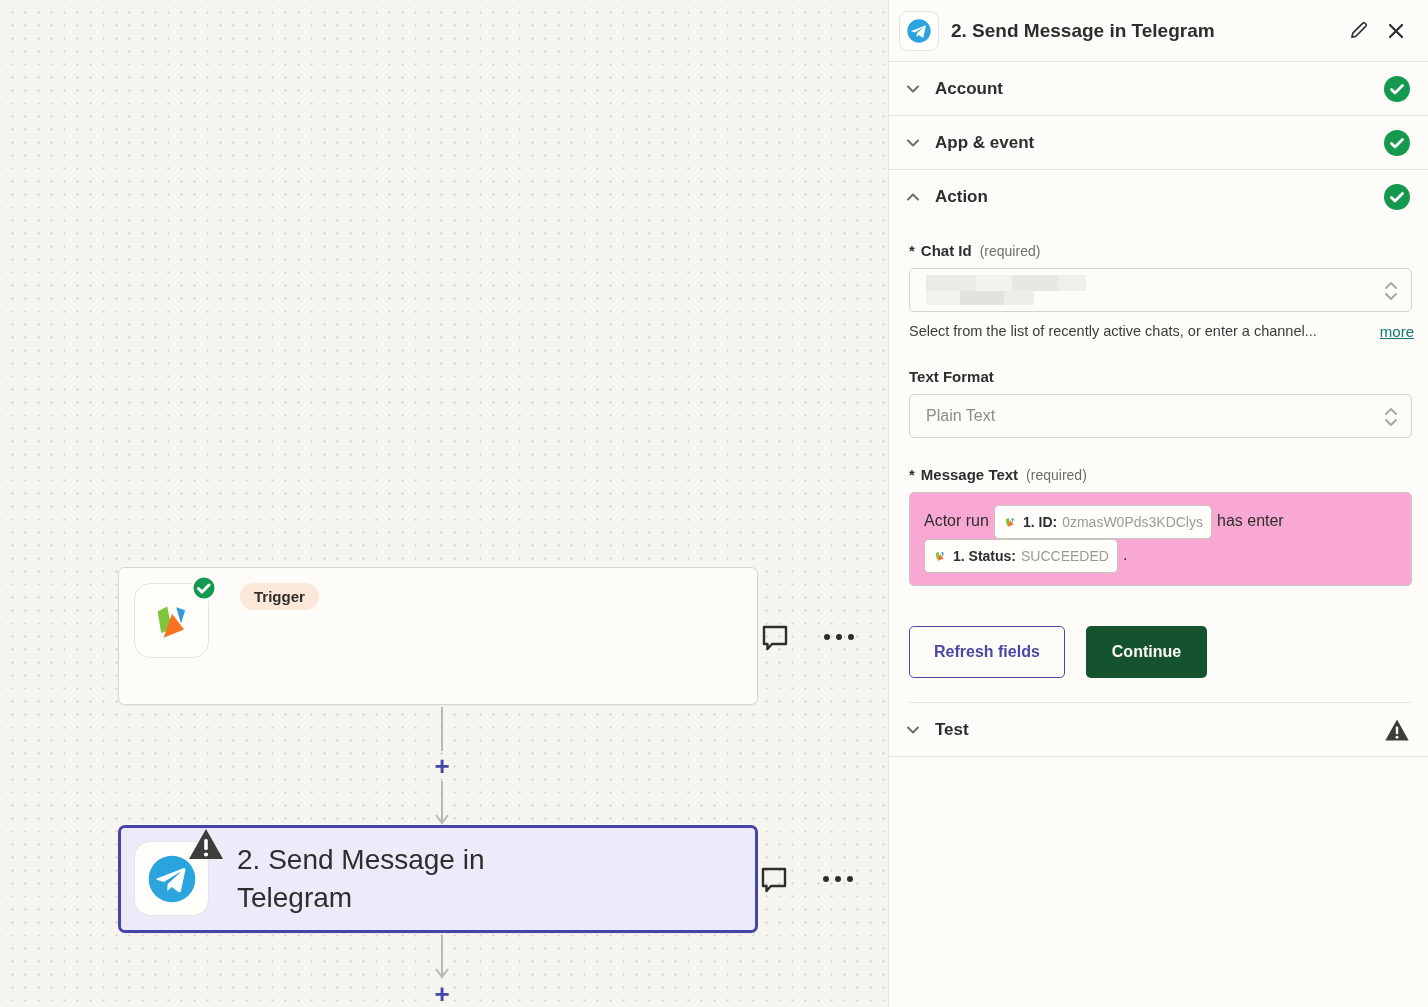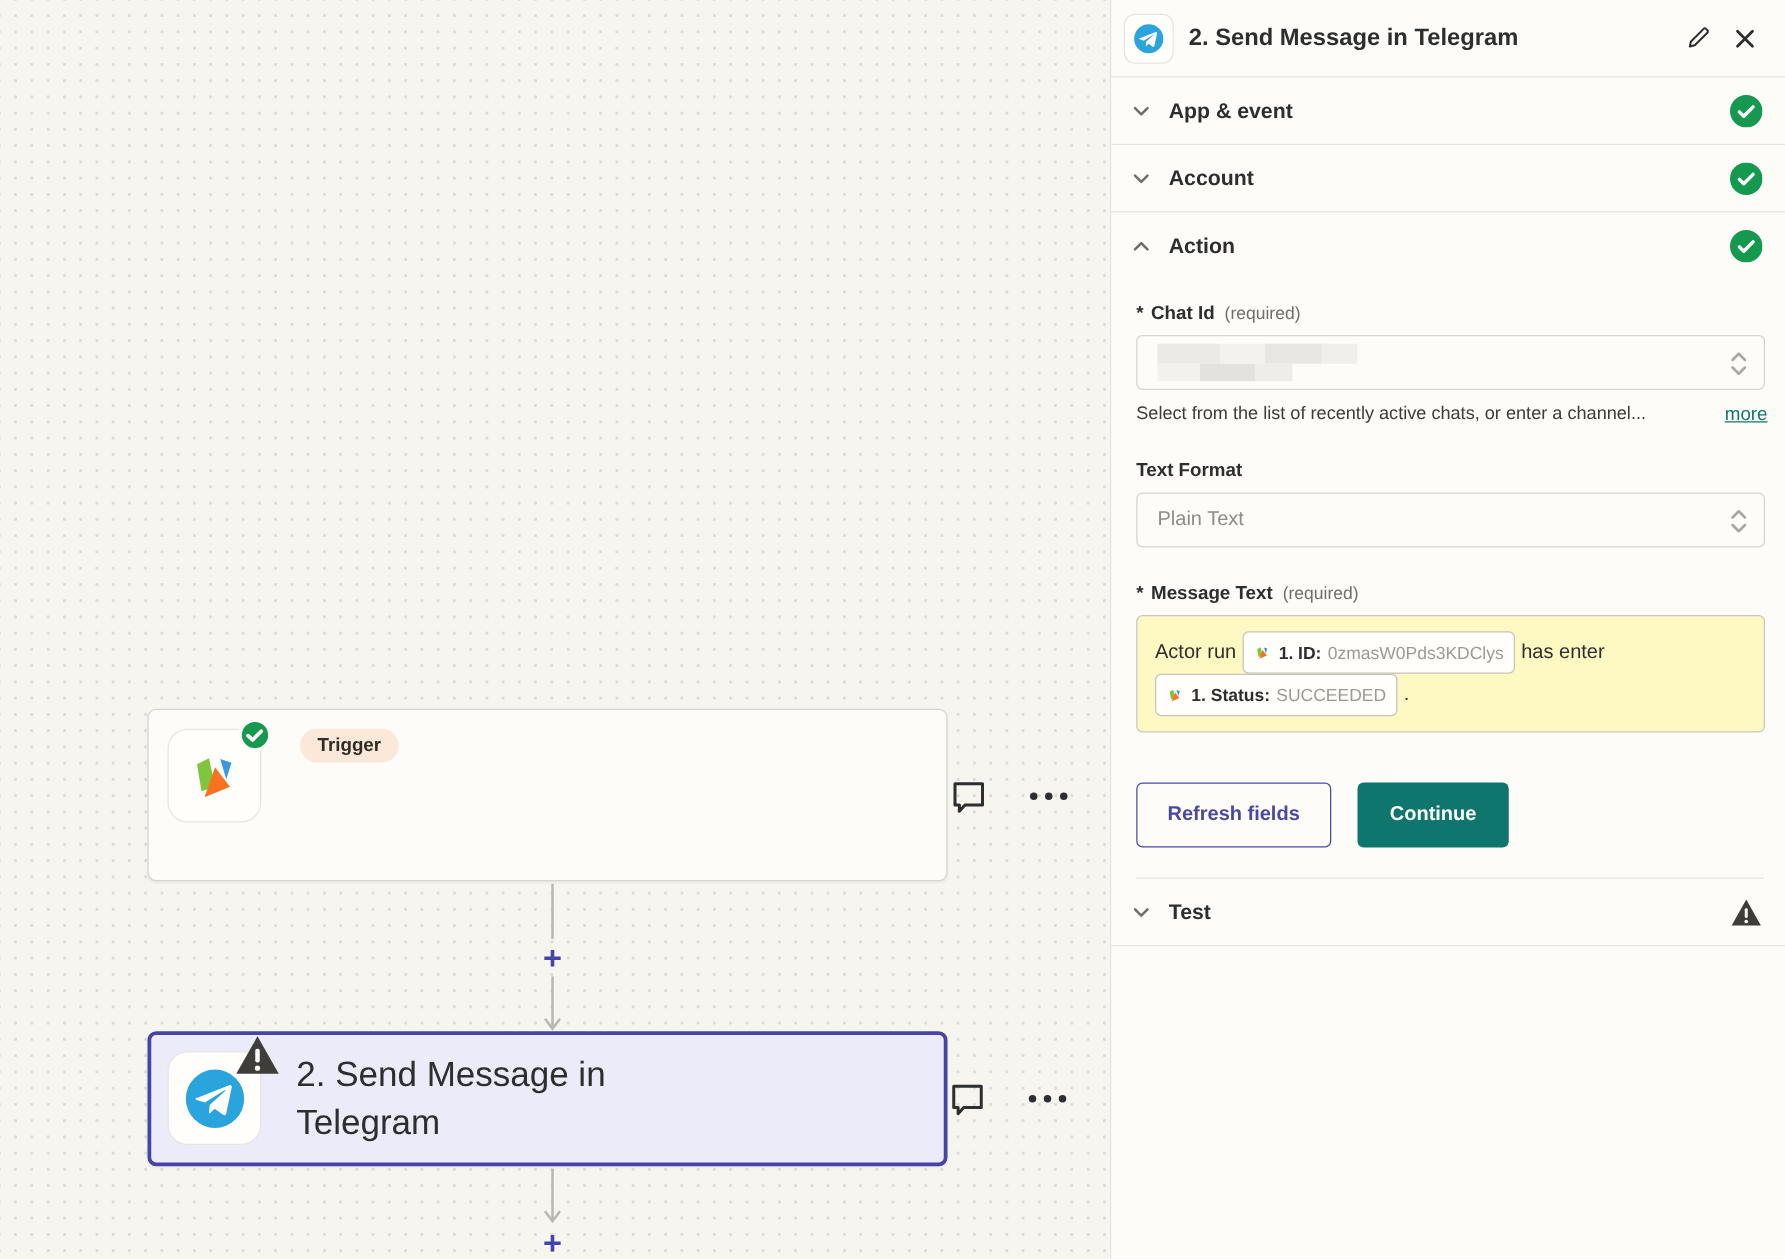--- a/index.html
+++ b/index.html
@@ -62,32 +62,32 @@
     border-radius:5px; background:#fdfcf8; display:flex; align-items:center; padding:0 56px 0 16px; cursor:pointer; }
   .stepper { position:absolute; right:10px; top:11px; width:20px; height:22px; }
   .placeholder-text { color:#8d8c87; font-size:16px; }
   .redact { display:flex; flex-wrap:wrap; width:160px; }
   .redact i { display:block; }
   .helper-row { display:flex; margin-top:11px; width:505px; }
   .helper-text { font-size:14.5px; color:#3c3b38; flex:1; }
   .more-link { font-size:15px; color:#0f766e; text-decoration:underline; cursor:pointer; }
   .gap28 { height:28px; }
   .textarea-box { width:503px; min-height:89px; border:1px solid #c9c7c1; border-radius:5px;
-    background:#fef9c3; padding:12px 14px; font-size:16px; line-height:30px; }
+    background:#f9a8d4; padding:12px 14px; font-size:16px; line-height:30px; }
   .token { display:inline-flex; align-items:center; border:1px solid #c6c4be; border-radius:5px;
     background:#fffefb; padding:1px 8px; margin:0 5px; vertical-align:middle; white-space:nowrap; }
   .token svg { margin-right:6px; }
   .token .t-label { font-weight:bold; font-size:14px; margin-right:5px; }
   .token .t-value { color:#9b9a94; font-size:14px; }
   .btn-row { display:flex; margin-top:40px; }
   .btn-outline { height:52px; padding:0 24px; border:1px solid #4a47a5; border-radius:5px;
     background:transparent; color:#4a47a5; font-weight:bold; font-size:16px;
     font-family:inherit; cursor:pointer; }
   .btn-primary { height:52px; padding:0 26px; border:none; border-radius:5px; margin-left:21px;
-    background:#0f766e; color:#fffefb; font-weight:bold; font-size:16px;
+    background:#14532d; color:#fffefb; font-weight:bold; font-size:16px;
     font-family:inherit; cursor:pointer; }
   .action-bottom { height:25px; border-bottom:1px solid #e6e4de; }
 </style>
 </head>
 <body>
 
 <div class="app">
 
   <div class="canvas">
 
@@ -171,32 +171,32 @@
         <svg width="18" height="18" viewBox="0 0 18 18">
             <path d="M3 3 L15 15 M15 3 L3 15" stroke="#2d2e2e" stroke-width="2.2" stroke-linecap="round"></path>
           </svg>
       </span>
     </div>
 
     <div class="section-row">
       <svg class="chev" viewBox="0 0 18 18">
         <polyline points="4,6.5 9,11.5 14,6.5" fill="none" stroke="#6f6e69" stroke-width="2" stroke-linecap="round" stroke-linejoin="round"></polyline>
       </svg>
-      <span class="section-label">App &amp; event</span>
+      <span class="section-label">Account</span>
       <svg class="status-ic" viewBox="0 0 26 26">
         <circle cx="13" cy="13" r="13" fill="#14994e"></circle>
         <path d="M7.5 13.5 l3.5 3.5 l7.5 -7.5" stroke="#fff" stroke-width="2.8" fill="none" stroke-linecap="round" stroke-linejoin="round"></path>
       </svg>
     </div>
 
     <div class="section-row">
       <svg class="chev" viewBox="0 0 18 18">
         <polyline points="4,6.5 9,11.5 14,6.5" fill="none" stroke="#6f6e69" stroke-width="2" stroke-linecap="round" stroke-linejoin="round"></polyline>
       </svg>
-      <span class="section-label">Account</span>
+      <span class="section-label">App &amp; event</span>
       <svg class="status-ic" viewBox="0 0 26 26">
         <circle cx="13" cy="13" r="13" fill="#14994e"></circle>
         <path d="M7.5 13.5 l3.5 3.5 l7.5 -7.5" stroke="#fff" stroke-width="2.8" fill="none" stroke-linecap="round" stroke-linejoin="round"></path>
       </svg>
     </div>
 
     <div class="section-row noborder">
       <svg class="chev" viewBox="0 0 18 18">
         <polyline points="4,11.5 9,6.5 14,11.5" fill="none" stroke="#6f6e69" stroke-width="2" stroke-linecap="round" stroke-linejoin="round"></polyline>
       </svg>

